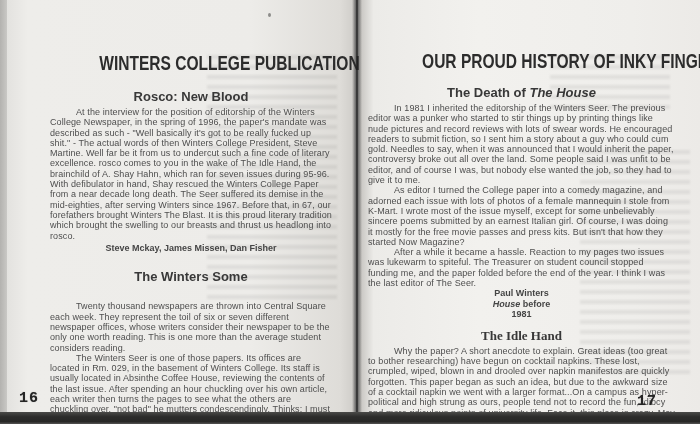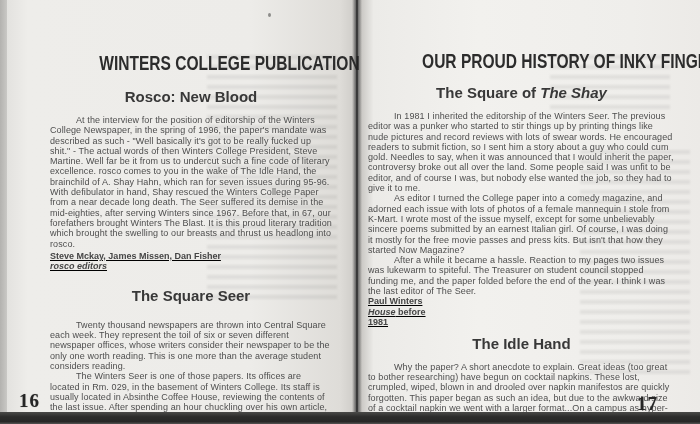--- a/index.html
+++ b/index.html
@@ -37,34 +37,34 @@
     filter:blur(1.3px);
   }
   .speck{position:absolute;background:#8d8c8a;border-radius:50%;}
   
   .big-header{text-align:center;color:#2c2c2c;margin:0;}
   .big-header span{
     display:inline-block;font-weight:bold;font-size:21px;line-height:22px;
     transform:scaleX(.74);transform-origin:50% 50%;letter-spacing:0;white-space:nowrap;
   }
   .article-heading{
-    text-align:center;font-weight:bold;font-size:15px;line-height:13px;
-    color:#383838;margin:12px;
+    text-align:center;font-weight:bold;font-size:13px;line-height:13px;
+    color:#383838;margin:4px;
   }
   .article-paragraph{
     font-size:9px;line-height:10.3px;color:#4e4e4e;margin:0;
     text-indent:26px;letter-spacing:.1px;
   }
-  .credits{text-align:left;margin:0;text-decoration:underline;}
+  .credits{text-align:center;margin:0;}
   .credits-line{
     font-weight:bold;font-size:9px;line-height:10.5px;color:#454545;margin:0;
   }
   .page-number{
-    position:absolute;font-family:Liberation Serif, serif;font-weight:bold;
-    font-size:19px;color:#252525;letter-spacing:1px;
+    position:absolute;font-family:Liberation Mono, monospace;font-weight:bold;
+    font-size:15px;color:#252525;letter-spacing:1px;
     text-shadow:0 0 1px rgba(0,0,0,.35);
   }
   
   .content{position:relative;height:100%;}
   #page-left .content{padding:0 22px 0 43px;}
   #page-right .content{padding:0 25px 0 8px;}
 </style>
 </head>
 <body>
 
@@ -77,49 +77,48 @@
     <div class="speck" style="left:261px;top:13px;width:3px;height:4px;"></div>
     <div class="content">
       <h1 class="big-header" style="margin-top:41px;">
         <span>WINTERS COLLEGE PUBLICATIONS :</span>
       </h1>
 
       <h2 class="article-heading" style="margin-top:12px;"><span>Rosco: New Blood</span></h2>
       <p class="article-paragraph" style="margin-top:2px;">At the interview for the position of editorship of the Winters College Newspaper, in the spring of 1996, the paper's mandate was described as such - "Well basically it's got to be really fucked up shit." - The actual words of then Winters College President, Steve Martine.  Well far be it from us to undercut such a fine code of literary excellence.  rosco comes to you in the wake of The Idle Hand, the brainchild of A. Shay Hahn, which ran for seven issues during 95-96.  With defibulator in hand, Shay rescued the Winters College Paper from a near decade long death.  The Seer suffered its demise in the mid-eighties, after serving Winters since 1967.  Before that, in 67, our forefathers brought Winters The Blast.  It is this proud literary tradition which brought the swelling to our breasts and thrust us headlong into rosco.</p>
       <div class="credits" style="margin-top:2px;">
         <p class="credits-line"><span>Steve Mckay,  James Missen, Dan Fisher</span></p>
-        <p class="credits-line"><span style="font-style: italic;">rosco editors</span></p>
       </div>
 
-      <h2 class="article-heading" style="margin-top:17px;"><span>The Square Seer</span></h2>
+      <h2 class="article-heading" style="margin-top:17px;"><span>The Winters Some</span></h2>
       <p class="article-paragraph" style="margin-top:18px;">Twenty thousand newspapers are thrown into Central Square each week. They represent the toil of six or seven different newspaper offices, whose writers consider their newspaper to be the only one worth reading.  This is one more than the average student considers reading.</p>
       <p class="article-paragraph">The Winters Seer is one of those papers.  Its offices are located in Rm. 029, in the basement of Winters College.  Its staff is usually located in Absinthe Coffee House, reviewing the contents of the last issue.  After spending an hour chuckling over his own article, each writer then turns the pages to see what the others are chuckling over.  "not bad" he mutters condescendingly.  Thinks: I must remember that one for next year.</p>
 
     </div>
   </div>
 
   <div class="page" id="page-right">
     <div class="ghost" style="left:220px;top:150px;width:110px;height:230px;"></div>
     <div class="ghost" style="left:190px;top:55px;width:120px;height:60px;"></div>
     <div class="content">
       <h1 class="big-header" style="margin-top:39px;">
         <span>OUR PROUD HISTORY OF INKY FINGERS</span>
       </h1>
 
-      <h2 class="article-heading" style="margin-top:10px;"><span>The Square of </span><span style="font-style: italic;">The Shay</span></h2>
+      <h2 class="article-heading" style="margin-top:10px;"><span>The Death of </span><span style="font-style: italic;">The House</span></h2>
       <p class="article-paragraph" style="margin-top:2px;">In 1981 I inherited the editorship of the Winters Seer. The previous editor was a punker who started to stir things up by printing things like nude pictures and record reviews with lots of swear words.  He encouraged readers to submit fiction, so I sent him a story about a guy who could cum gold.  Needles to say, when it was announced that I would inherit the paper, controversy broke out all over the land. Some people said I was unfit to be editor, and of course I was, but nobody else wanted the job, so they had to give it to me.</p>
       <p class="article-paragraph">As editor I turned the College paper into a comedy magazine, and adorned each issue with lots of photos of a female mannequin I stole from K-Mart.  I wrote most of the issue myself, except for some unbelievably sincere poems submitted by an earnest Italian girl.  Of course, I was doing it mostly for the free movie passes and press kits.  But isn't that how they started Now Magazine?</p>
       <p class="article-paragraph">After a while it became a hassle.  Reaction to my pages two issues was lukewarm to spiteful.  The Treasurer on student council stopped funding me, and the paper folded before the end of the year.  I think I was the last editor of The Seer.</p>
       <div class="credits">
         <p class="credits-line"><span>Paul Winters</span></p>
         <p class="credits-line"><span style="font-style: italic;">House</span><span> before</span></p>
         <p class="credits-line"><span>1981</span></p>
       </div>
 
-      <h2 class="article-heading" style="margin-top:9px;"><span>The Idle Hand</span></h2>
+      <h2 class="article-heading" style="margin-top:9px;font-family:Liberation Serif, serif;"><span>The Idle Hand</span></h2>
       <p class="article-paragraph" style="margin-top:2px;">Why the paper?  A short anecdote to explain.  Great ideas (too great to bother researching) have begun on cocktail napkins.  These lost, crumpled, wiped, blown in and drooled over napkin manifestos are quickly forgotten.  This paper began as such an idea, but due to the awkward size of a cocktail napkin we went with a larger format...On a campus as hyper-political and high strung as ours, people tend not to record the fun, idiocy and more ridiculous points of university life.  Face it, this place is crazy.  May as well have a place to print the craziness...This thing is yours, you're going to write it.  I'm going to get paid for it, but you're going to write it.</p>
 
     </div>
   </div>
 
   <div id="gutter-shadow"></div>
 
   <div class="page-number" style="left:19px;top:390px;">16</div>
   <div class="page-number" style="left:637px;top:393px;">17</div>
 

